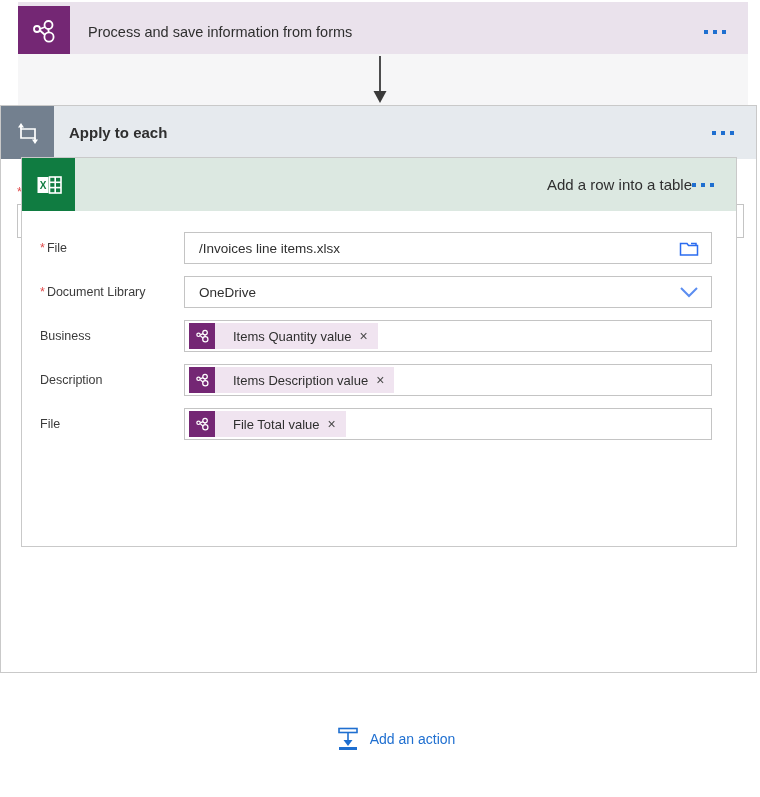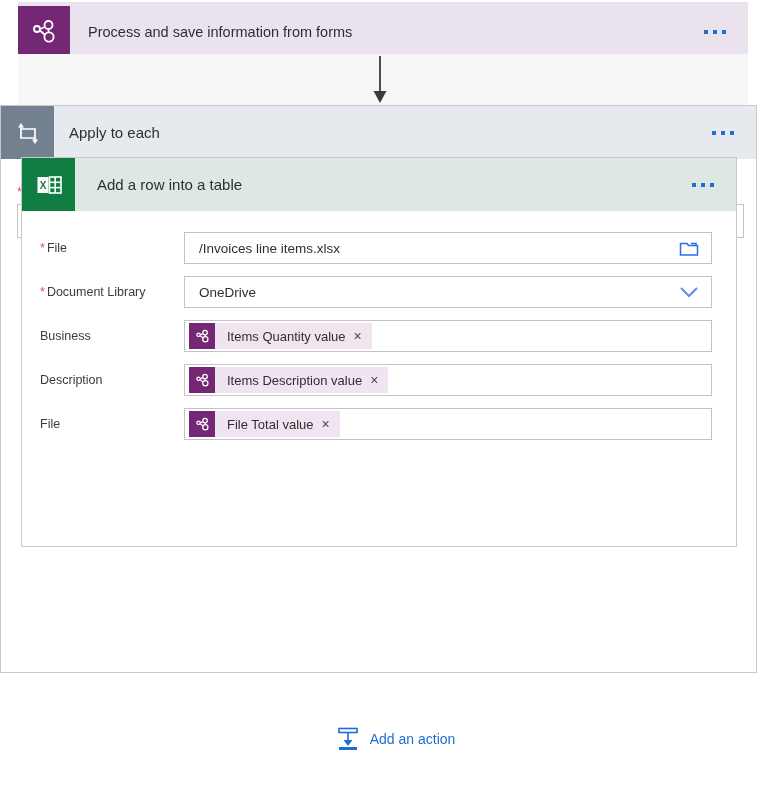--- a/index.html
+++ b/index.html
@@ -105,20 +105,21 @@
     display: flex;
     align-items: center;
     justify-content: center;
     flex: none;
   }
   .scope-title {
     margin-left: 15px;
     font-size: 15px;
     color: #2f2f2f;
     flex: 1;
+    font-weight: bold;
   }
 
   
   .scope-body {
     padding: 0;
   }
   .field-label-top {
     margin: 26px 0 5px 16px;
     font-size: 12.5px;
     color: #3b3b3b;
@@ -149,21 +150,21 @@
   .token-icon {
     width: 26px;
     height: 26px;
     background: #742774;
     display: flex;
     align-items: center;
     justify-content: center;
     flex: none;
   }
   .token-text {
-    padding: 0 8px 0 12px;
+    padding: 0 8px 0 18px;
     font-size: 13px;
     color: #2f2f2f;
     white-space: nowrap;
   }
   .token-x {
     padding-right: 10px;
     font-size: 14px;
     color: #4a4a4a;
     line-height: 1;
   }
@@ -192,20 +193,21 @@
     display: flex;
     align-items: center;
     justify-content: center;
     flex: none;
   }
   .action-title {
     margin-left: 22px;
     font-size: 15px;
     color: #2f2f2f;
     flex: 1;
+    text-align: right;
   }
 
   
   .fields {
     padding: 15px 0 0 0;
   }
   .field-row {
     display: flex;
     align-items: center;
     height: 44px;

